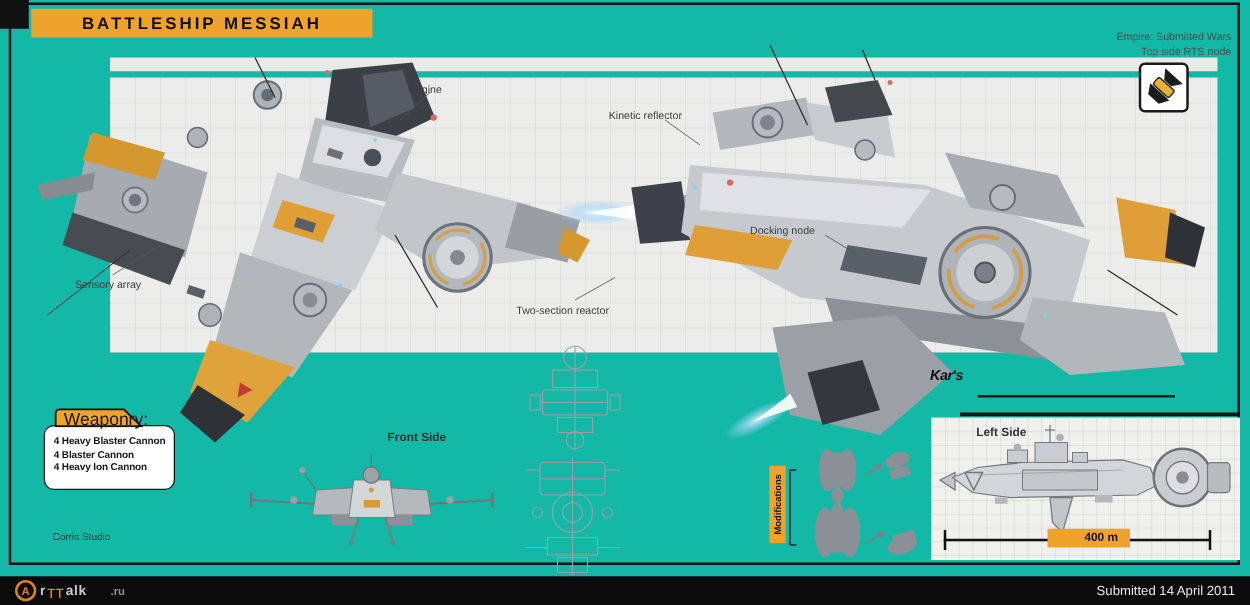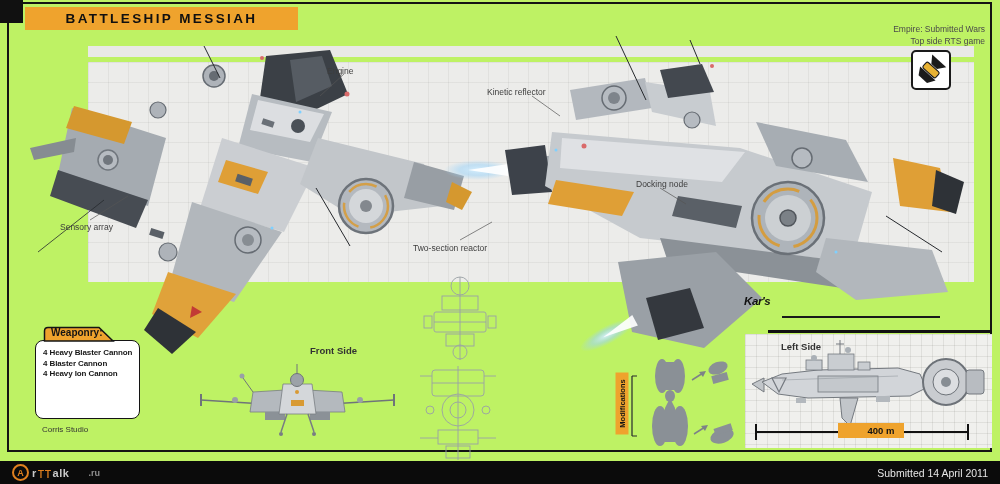--- a/index.html
+++ b/index.html
@@ -1,16 +1,16 @@
 <!DOCTYPE html>
 <html style="--accent: #EFA32D; --footer: #0B0B0B; --logoOrange: #E0801F;"><head>
 <meta charset="utf-8">
 <style>
   html,body{margin:0;padding:0;background:#666;}
-  .page{position:relative;width:1000px;height:484px;background:#bef264;overflow:hidden;
+  .page{position:relative;width:1000px;height:484px;background:#14b8a6;overflow:hidden;
         font-family:"Liberation Sans",sans-serif;color:#222;}
   .frame{position:absolute;left:7px;top:2px;width:985px;height:450px;
          border:2px solid #141414;box-sizing:border-box;z-index:1;}
   .corner-square{position:absolute;left:0;top:0;width:23px;height:23px;background:#111;z-index:3;}
   .title-banner{position:absolute;left:25px;top:7px;width:273px;height:23px;
         background:var(--accent,#EFA32D);display:flex;align-items:center;justify-content:center;
         font-size:13.5px;font-weight:bold;letter-spacing:2.4px;color:#101010;z-index:4;}
   .game-info{position:absolute;right:15px;top:24px;text-align:right;font-size:8.5px;
         color:#4a4a4a;line-height:11.5px;z-index:4;}
   .grid-strip{position:absolute;left:88px;top:46px;width:886px;height:11px;background:#e9e9e6;z-index:1;}
@@ -18,22 +18,22 @@
         background-image:linear-gradient(rgba(110,110,105,.09) 1px,transparent 1px),
                          linear-gradient(90deg,rgba(110,110,105,.09) 1px,transparent 1px);
         background-size:20px 20px;z-index:1;}
   .icon-box{position:absolute;left:911px;top:50px;width:40px;height:40px;background:#fff;
         border:2px solid #1a1a1a;border-radius:5px;box-sizing:border-box;z-index:6;
         display:flex;align-items:center;justify-content:center;}
   .ships-svg{position:absolute;left:0;top:0;width:1000px;height:484px;z-index:2;}
   .callout{position:absolute;font-size:8.5px;color:#3d3d3d;z-index:3;white-space:nowrap;}
   
   .weap-tab-wrap{position:absolute;left:43px;top:326px;width:72px;height:16px;z-index:5;}
-  .weap-tab-label{position:absolute;left:8px;top:1px;font-size:10px;font-weight:bold;color:#141414;z-index:6;}
-  .weap-box{position:absolute;left:35px;top:340px;width:105px;height:79px;background:#fff;
+  .weap-tab-label{position:absolute;left:8px;top:1px;font-size:14px;font-weight:normal;color:#141414;z-index:6;}
+  .weap-box{position:absolute;left:35px;top:340px;width:105px;height:52px;background:#fff;
         border:1.6px solid #141414;border-radius:8px;box-sizing:border-box;z-index:4;}
   .weap-list{margin:0;padding:7px 4px 0 7px;list-style:none;font-size:8px;font-weight:600;
         color:#161616;line-height:10.6px;letter-spacing:-.1px;}
   .studio{position:absolute;left:42px;top:425px;font-size:8px;color:#333;z-index:3;}
   .view-label{position:absolute;font-size:9.5px;font-weight:bold;color:#323232;z-index:3;}
   .front-svg{position:absolute;left:195px;top:356px;z-index:2;}
   .wire-svg{position:absolute;left:390px;top:270px;z-index:2;}
   .mods-tag{position:absolute;left:591px;top:397px;width:62px;height:13px;background:var(--accent,#EFA32D);
         color:#141414;font-size:7.5px;font-weight:bold;text-align:center;line-height:13px;
         transform:rotate(-90deg);z-index:3;}
@@ -67,21 +67,21 @@
 <body>
 
 <div class="page">
 
   <div class="frame"></div>
   <div class="corner-square"></div>
   <div class="title-banner">BATTLESHIP MESSIAH</div>
 
   <div class="game-info">
     <div>Empire: Submitted Wars</div>
-    <div>Top side RTS game</div>
+    <div>Top side RTS node</div>
   </div>
 
   <div class="grid-strip"></div>
   <div class="grid-panel"></div>
 
   <div class="icon-box">
     <svg width="34" height="34" viewBox="0 0 36 36">
       <g transform="rotate(42 18 18)">
         <polygon points="8,5 28,5 22,13 14,13" fill="#1b1b1b"></polygon>
         <rect x="9" y="14" width="18" height="8" rx="2" fill="#e8b233" stroke="#1b1b1b" stroke-width="1.2"></rect>
@@ -187,21 +187,21 @@
       <line x1="532" y1="96" x2="560" y2="116"></line>
       <line x1="90" y1="220" x2="128" y2="196"></line>
       <line x1="660" y1="188" x2="686" y2="204"></line>
       <line x1="460" y1="240" x2="492" y2="222"></line>
     </g>
   </svg>
 
   <div class="callout" style="left:327px;top:66px;">Engine</div>
   <div class="callout" style="left:487px;top:87px;">Kinetic reflector</div>
   <div class="callout" style="left:44px;top:222px;margin-left:16px;">Sensory array</div>
-  <div class="callout" style="left:636px;top:179px;text-align:right;">Docking node</div>
+  <div class="callout" style="left:600px;top:179px;text-align:right;">Docking node</div>
   <div class="callout" style="left:413px;top:243px;">Two-section reactor</div>
 
   <div class="weap-tab-wrap">
     <svg width="72" height="16" viewBox="0 0 72 16">
       <path d="M1.5,15 L1.5,5 Q1.5,1.5 5,1.5 L56,1.5 L70,15 Z" fill="#EFA32D" stroke="#141414" stroke-width="1.5"></path>
     </svg>
     <div class="weap-tab-label">Weaponry:</div>
   </div>
   <div class="weap-box">
     <ul class="weap-list">

